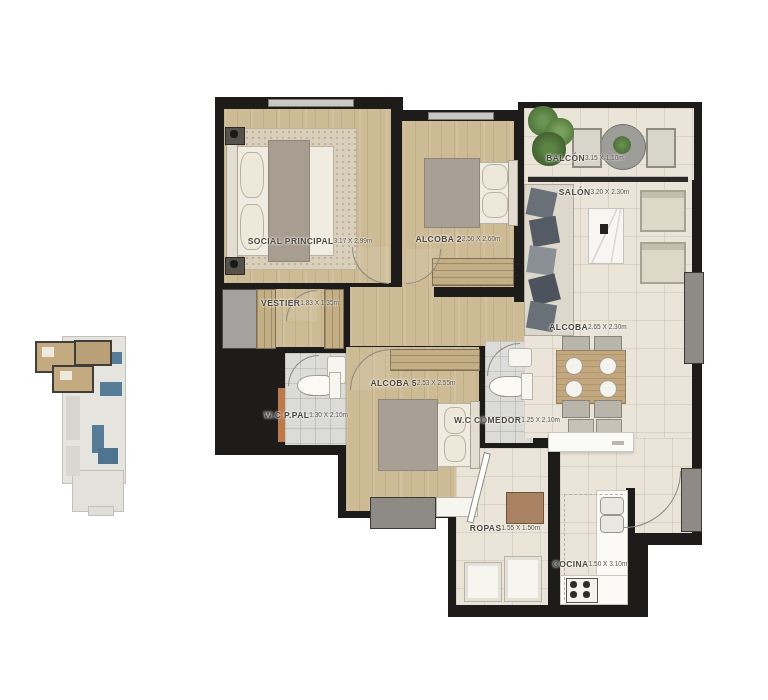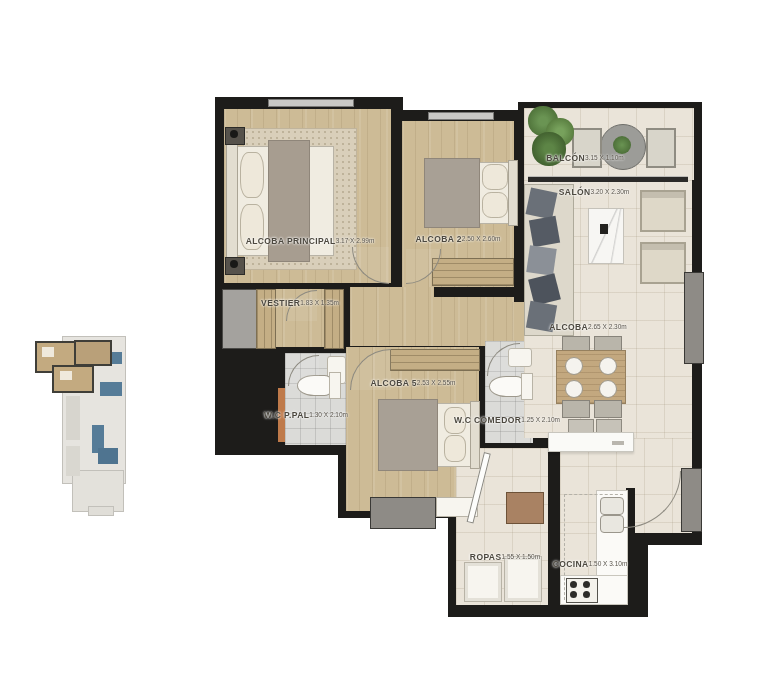--- a/index.html
+++ b/index.html
@@ -187,21 +187,21 @@
   <div class="abs" style="left:564px;top:494px;width:58px;height:105px;border-left:1px dashed #b4b1a8;border-top:1px dashed #b4b1a8;pointer-events:none;"></div>
   <div class="abs" style="left:600px;top:497px;width:22px;height:16px;background:#e9e7e0;border:1px solid #9a968c;border-radius:4px;"></div>
   <div class="abs" style="left:600px;top:515px;width:22px;height:16px;background:#e9e7e0;border:1px solid #9a968c;border-radius:4px;"></div>
   <div class="abs" style="left:566px;top:578px;width:30px;height:23px;background:#f4f2ec;border:1px solid #55534d;"></div>
   <div class="abs" style="left:570px;top:581px;width:7px;height:7px;background:#2c2b28;border-radius:50%;"></div>
   <div class="abs" style="left:583px;top:581px;width:7px;height:7px;background:#2c2b28;border-radius:50%;"></div>
   <div class="abs" style="left:570px;top:591px;width:7px;height:7px;background:#2c2b28;border-radius:50%;"></div>
   <div class="abs" style="left:583px;top:591px;width:7px;height:7px;background:#2c2b28;border-radius:50%;"></div>
 
   <div class="rlabel" style="left:310px;top:241px;">
-    <span class="rname">ALCOBA PRINCIPAL</span>
+    <span class="rname">SOCIAL PRINCIPAL</span>
     <span class="rdims">3.17 X 2.99m</span>
   </div>
   <div class="rlabel" style="left:458px;top:239px;">
     <span class="rname">ALCOBA 2</span>
     <span class="rdims">2.50 X 2.60m</span>
   </div>
   <div class="rlabel" style="left:585px;top:158px;">
     <span class="rname">BALCÓN</span>
     <span class="rdims">3.15 X 1.10m</span>
   </div>
@@ -222,21 +222,21 @@
     <span class="rdims">2.53 X 2.55m</span>
   </div>
   <div class="rlabel" style="left:507px;top:420px;">
     <span class="rname">W.C COMEDOR</span>
     <span class="rdims">1.25 X 2.10m</span>
   </div>
   <div class="rlabel" style="left:588px;top:327px;">
     <span class="rname">ALCOBA</span>
     <span class="rdims">2.65 X 2.30m</span>
   </div>
-  <div class="rlabel" style="left:505px;top:557px;">
+  <div class="rlabel" style="left:505px;top:528px;">
     <span class="rname">ROPAS</span>
     <span class="rdims">1.55 X 1.50m</span>
   </div>
   <div class="rlabel" style="left:590px;top:564px;">
     <span class="rname">COCINA</span>
     <span class="rdims">1.50 X 3.10m</span>
   </div>
 
 </div>
 

